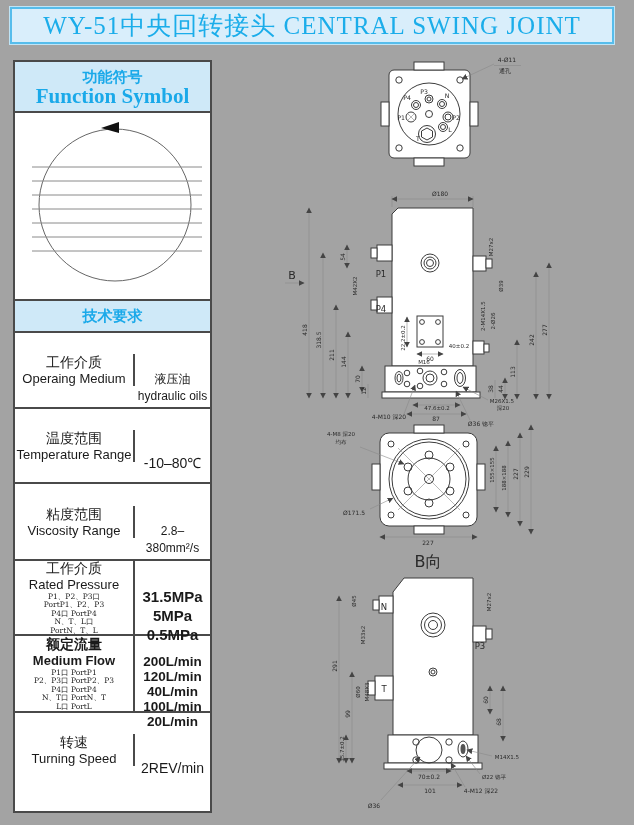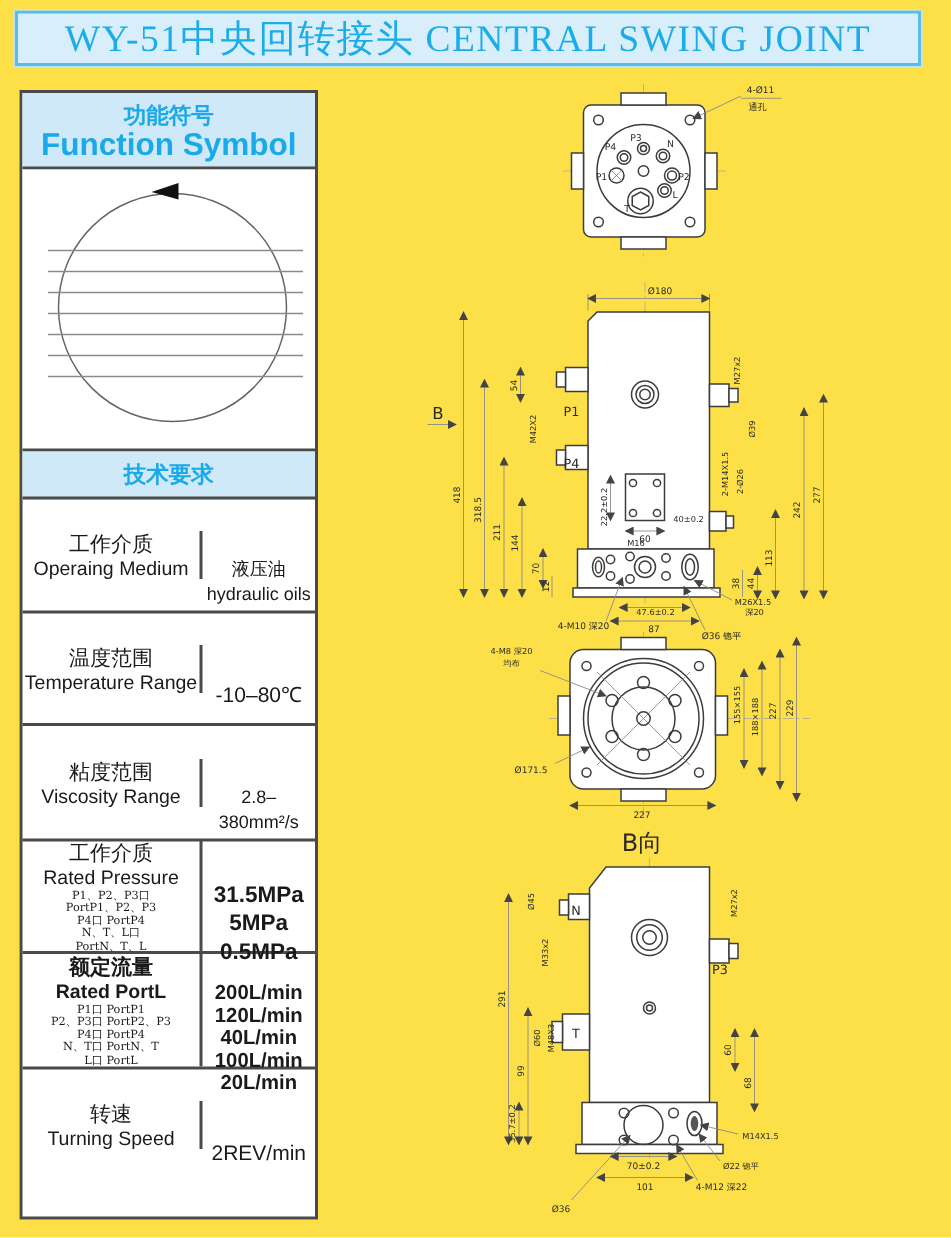--- a/index.html
+++ b/index.html
@@ -1,28 +1,28 @@
 <!DOCTYPE html>
 <html><head>
 <meta charset="utf-8">
 <style>
   html,body{margin:0;padding:0;background:#fff;}
-  .page{position:relative;width:634px;height:825px;background:#fde047;overflow:hidden;
+  .page{position:relative;width:634px;height:825px;background:#a3a3a3;overflow:hidden;
         font-family:"Liberation Sans",sans-serif;color:#1a1a1a;}
   
   .title-bar{position:absolute;left:10px;top:7px;width:600px;height:33px;
      background:#d9eefb;border:2px solid #56bdec;outline:1px solid #bfe4f6;
      display:flex;align-items:center;justify-content:center;
      font-family:"Liberation Serif",serif;font-size:25px;letter-spacing:1px;
      color:#1badea;white-space:nowrap;}
   
   .panel{position:absolute;left:13px;top:60px;width:199px;height:753px;
      border:2px solid #4a4a4a;box-sizing:border-box;background:#fff;}
   .phead{background:#cfe9f8;border-bottom:2px solid #4a4a4a;text-align:center;
-     color:#1aa9e9;padding:6px 0 5px;}
+     color:#1aa9e9;padding:6px 0 5px;font-family:Liberation Serif, serif;}
   .phead .zh{font-size:15px;font-weight:700;line-height:19px;}
   .phead .en{font-size:21px;font-weight:600;line-height:19px;}
   .symbol-box{height:188px;border-bottom:2px solid #4a4a4a;box-sizing:border-box;background:#fff;}
   .trow{display:flex;border-bottom:2px solid #4a4a4a;box-sizing:border-box;align-items:center;}
   .trow:last-child{border-bottom:none;}
   .tc1{width:120px;border-right:2px solid #4a4a4a;box-sizing:border-box;
        display:flex;flex-direction:column;align-items:center;justify-content:center;text-align:center;}
   .tc2{flex:1;display:flex;align-items:center;justify-content:center;text-align:center;}
   .lzh{font-size:14px;line-height:17px;}
   .len{font-size:13px;line-height:15px;}
@@ -123,21 +123,21 @@
       <div class="tc2">
           <div class="val big">31.5MPa
 5MPa
 0.5MPa</div>
         </div>
     </div>
 
     <div class="trow bold" style="height:77px;">
       <div class="tc1">
         <div class="lzh">额定流量</div>
-        <div class="len">Rated PortL</div>
+        <div class="len">Medium Flow</div>
         <div class="sub" style="font-weight:400;">P1口  PortP1
 P2、P3口  PortP2、P3
 P4口  PortP4
 N、T口  PortN、T
 L口  PortL</div>
       </div>
       <div class="tc2">
           <div class="val flow">200L/min
 120L/min
 40L/min

